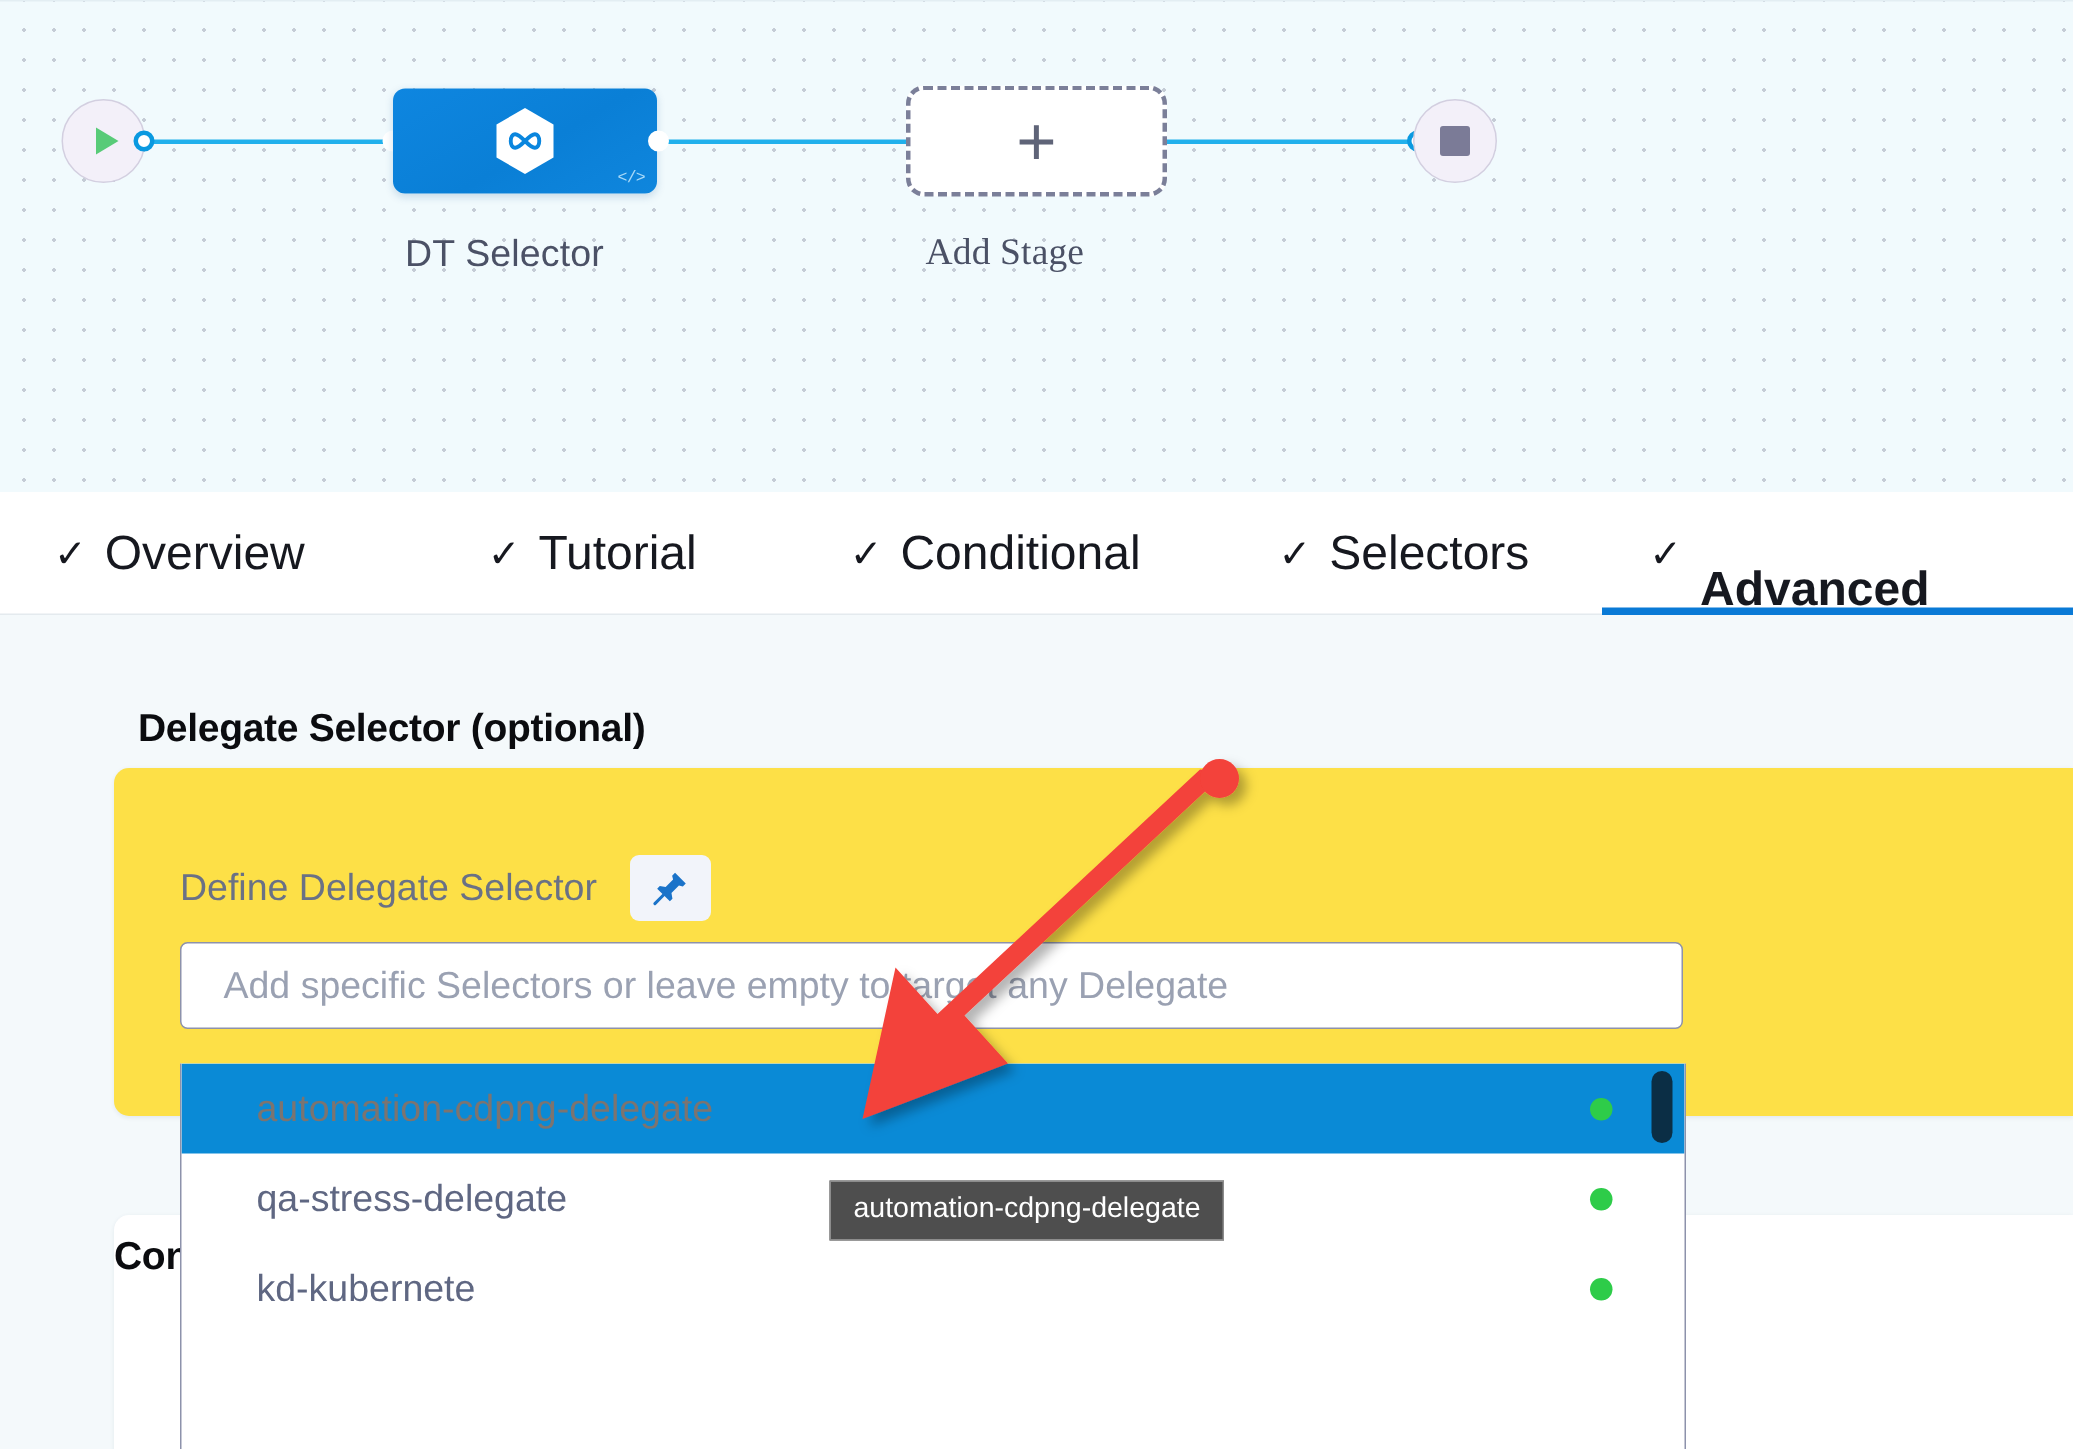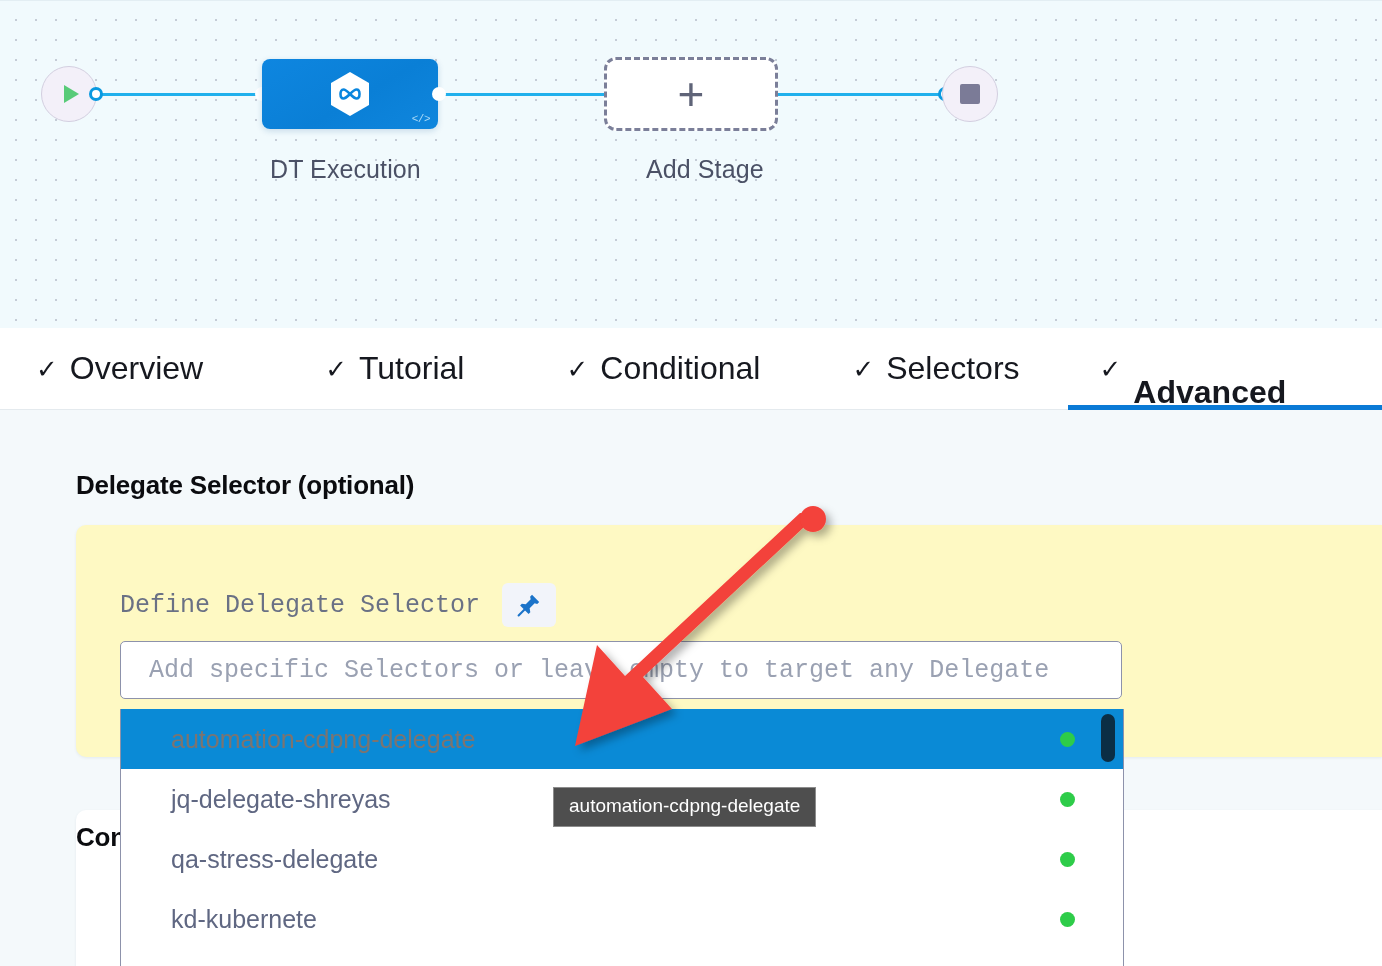--- a/index.html
+++ b/index.html
@@ -133,21 +133,21 @@
   .node-label {
     position: absolute;
     top: 155px;
     font-size: 25px;
     color: #4b5166;
     font-family: "Liberation Sans", sans-serif;
     letter-spacing: .1px;
     white-space: nowrap;
   }
   .label-stage { left: 270px; }
-  .label-add   { left: 646px; }
+  .label-add   { left: 617px; font-family: Liberation Serif, serif; }
 
   
   .add-stage {
     position: absolute;
     left: 604px;
     top: 57px;
     width: 174px;
     height: 74px;
     border: 3px dashed #7b7f99;
     border-radius: 12px;
@@ -215,37 +215,36 @@
 
   
   .content {
     position: relative;
     height: 556px;
     background: #f4f9fb;
     overflow: hidden;
   }
   .section-title {
     position: absolute;
-    left: 76px;
+    left: 92px;
     top: 60px;
     font-size: 26px;
     font-weight: bold;
     color: #0b0c0f;
     letter-spacing: -.2px;
   }
   .card {
     position: absolute;
     left: 76px;
-    top: 115px;
+    top: 102px;
     right: 0;
     height: 232px;
-    background: #fef9c3;
+    background: #fde047;
     border-radius: 10px 0 0 10px;
     box-shadow: 0 1px 3px rgba(40,60,90,.08);
-    font-family: Liberation Mono, monospace;
   }
   .card-2 {
     position: absolute;
     left: 76px;
     top: 400px;
     right: 0;
     height: 170px;
     background: #ffffff;
     border-radius: 10px 0 0 10px;
     box-shadow: 0 1px 3px rgba(40,60,90,.08);
@@ -406,21 +405,21 @@
       <svg width="42" height="46" viewBox="0 0 42 46">
         <polygon points="21,1 40,12 40,34 21,45 2,34 2,12" fill="#ffffff"></polygon>
         <g fill="none" stroke="#0a86de" stroke-width="2.6" stroke-linecap="round">
           <path d="M14.5 18.5 C10.5 18.5 10.5 27.5 14.5 27.5 C18.5 27.5 23.5 18.5 27.5 18.5 C31.5 18.5 31.5 27.5 27.5 27.5 C23.5 27.5 18.5 18.5 14.5 18.5 Z"></path>
         </g>
       </svg>
     </span>
     <span class="code-badge">&lt;/&gt;</span>
   </div>
   <div class="port port-plain port-c"></div>
-  <div class="node-label label-stage">DT Execution</div>
+  <div class="node-label label-stage">DT Selector</div>
 
   <div class="add-stage">
     <span class="plus-glyph">+</span>
   </div>
   <div class="node-label label-add">Add Stage</div>
 
   <div class="port port-ring port-d"></div>
   <div class="end-node">
     <span class="stop-sq"></span>
   </div>
@@ -480,24 +479,20 @@
   <div class="section-title-2">Conditional Execution</div>
   <div class="card-2"></div>
 
 </div>
 
 <div class="dropdown">
   <div class="dd-item selected">
     <span class="dd-text">automation-cdpng-delegate</span>
     <span class="dd-dot"></span>
     <span class="dd-scroll-thumb"></span>
-  </div>
-  <div class="dd-item">
-    <span class="dd-text">jq-delegate-shreyas</span>
-    <span class="dd-dot"></span>
   </div>
   <div class="dd-item">
     <span class="dd-text">qa-stress-delegate</span>
     <span class="dd-dot"></span>
   </div>
   <div class="dd-item">
     <span class="dd-text">kd-kubernete</span>
     <span class="dd-dot"></span>
   </div>
 </div>

